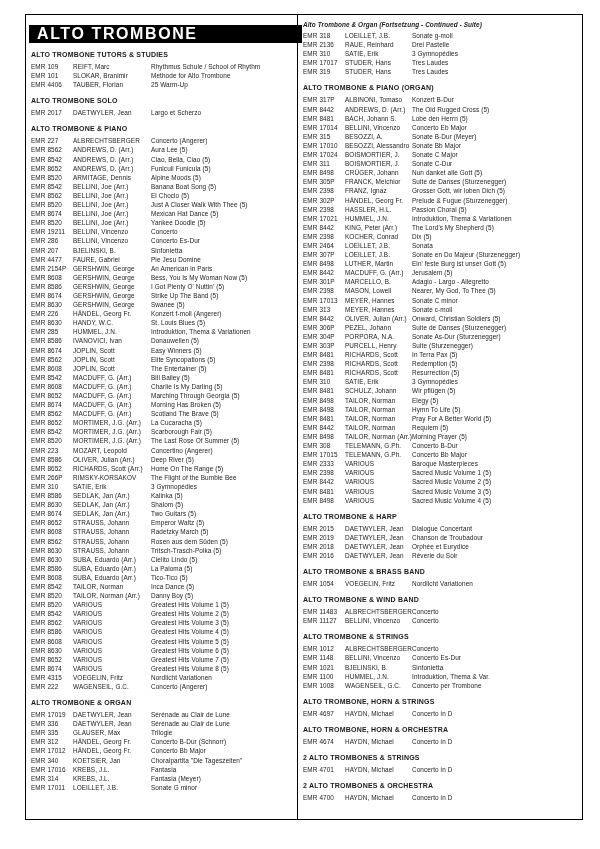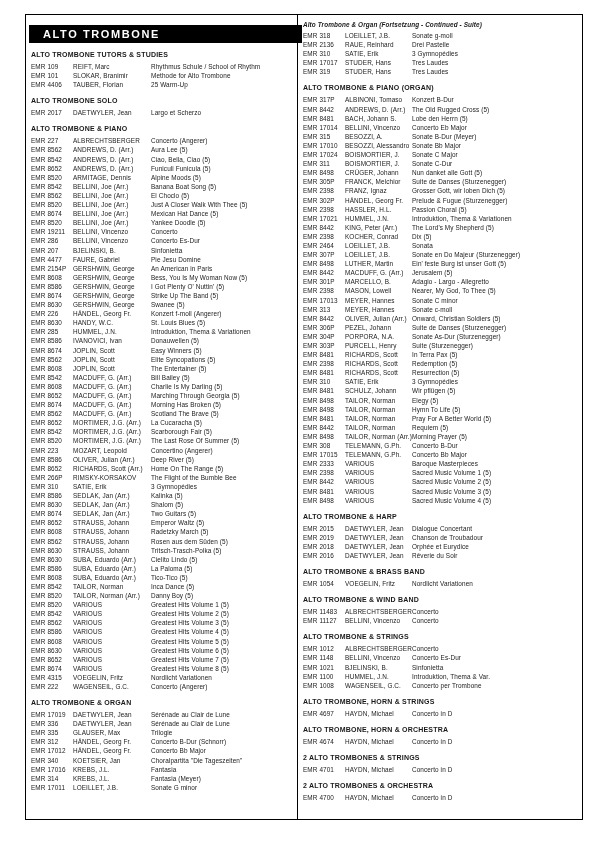--- a/index.html
+++ b/index.html
@@ -14,22 +14,22 @@
     position:absolute;left:25px;top:14px;width:558px;height:806px;
     border:1px solid #000;box-sizing:border-box;background:#fff;
   }
   .col-divider{
     position:absolute;left:297px;top:14px;width:1px;height:806px;
     background:#000;
   }
   .title-bar{
     position:absolute;left:29px;top:25px;width:273px;height:18px;
     background:#000;color:#fff;
-    font-size:11px;font-weight:800;letter-spacing:1.6px;
-    line-height:18px;padding-left:14px;box-sizing:border-box;
+    font-size:16px;font-weight:800;letter-spacing:1.6px;
+    line-height:18px;padding-left:8px;box-sizing:border-box;
     white-space:nowrap;
   }
   .column{position:absolute;}
   .col-left{left:31px;top:50px;width:262px;}
   .col-right{left:303px;top:20px;width:276px;}
   .section-header{
     font-size:7px;font-weight:700;letter-spacing:0.2px;
     line-height:9px;margin:7px 0 3px 0;white-space:nowrap;
   }
   .column > .section:first-child > .section-header{margin-top:0;}

